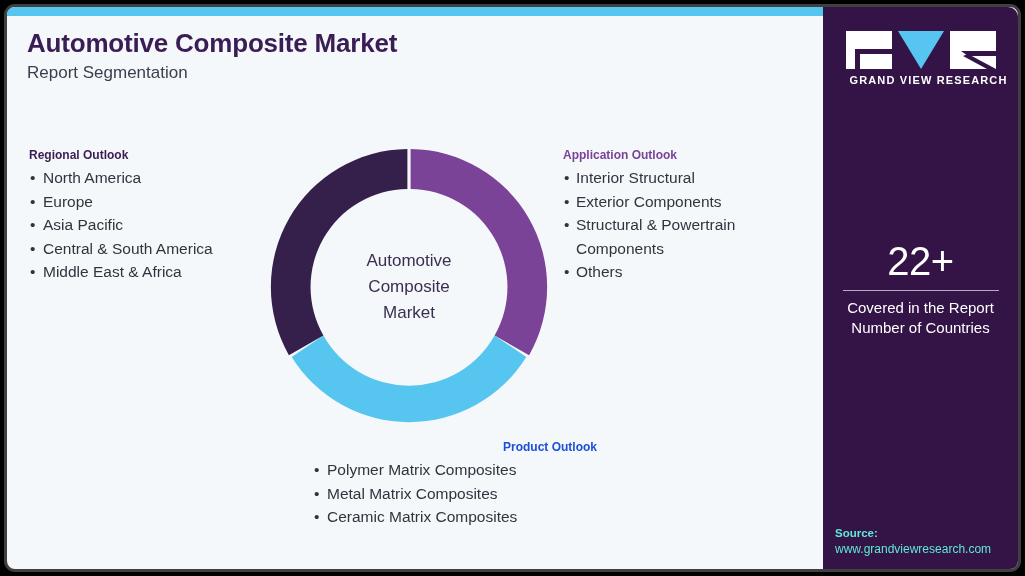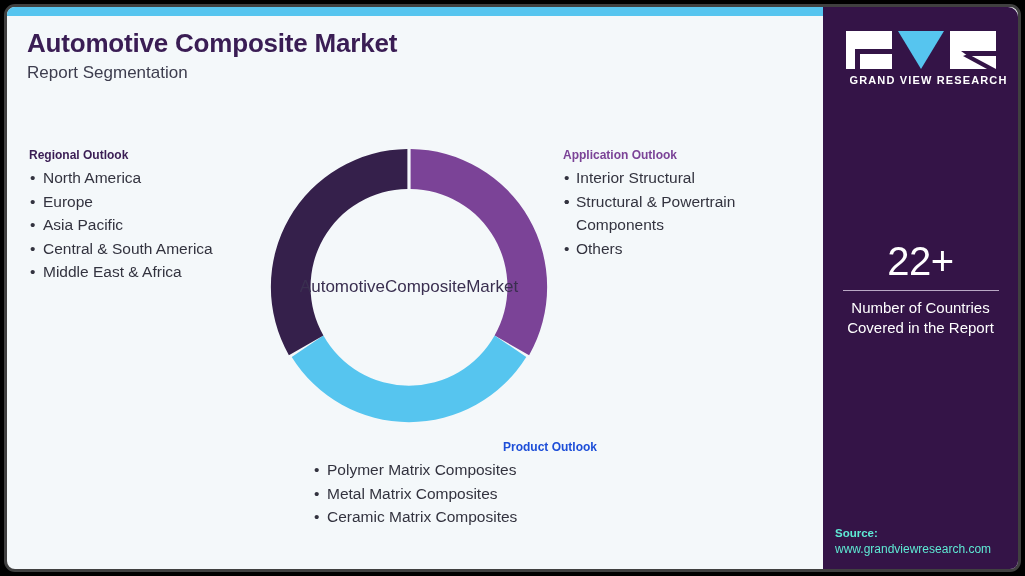--- a/index.html
+++ b/index.html
@@ -135,21 +135,21 @@
     width: 280px;
     height: 280px;
   }
   .donut-center-text {
     position: absolute;
     left: 0;
     top: 0;
     width: 280px;
     height: 280px;
     display: flex;
-    flex-direction: row;
+    flex-direction: column;
     align-items: center;
     justify-content: center;
     font-size: 17px;
     color: #3a2f50;
     line-height: 26px;
     pointer-events: none;
   }
 
   
   .side-panel {
@@ -247,21 +247,21 @@
         <li><span class="bullet">•</span><span>Asia Pacific</span></li>
         <li><span class="bullet">•</span><span>Central &amp; South America</span></li>
         <li><span class="bullet">•</span><span>Middle East &amp; Africa</span></li>
       </ul>
     </div>
 
     <div id="application-outlook">
       <div class="outlook-heading">Application Outlook</div>
       <ul class="outlook-list">
         <li><span class="bullet">•</span><span>Interior Structural</span></li>
-        <li><span class="bullet">•</span></li>
+        <li><span class="bullet">•</span><span>Exterior Components</span></li>
         <li><span class="bullet">•</span><span>Structural &amp; Powertrain Components</span></li>
         <li><span class="bullet">•</span><span>Others</span></li>
       </ul>
     </div>
 
     <div id="donut">
       <svg width="280" height="280" viewBox="0 0 280 280">
 
         <g transform="translate(140,140)">
           <path d="M 1.6 -138 A 138 138 0 0 1 120.1 68.2 L 85.6 48.5 A 98 98 0 0 0 1.6 -98 Z" fill="#7b4397"></path>
@@ -299,22 +299,22 @@
           <rect x="104" y="0" width="46" height="38" fill="#ffffff"></rect>
           <polygon points="115,20 150,20 150,25 122,25" fill="#341447"></polygon>
           <polygon points="122,23 150,38 141,38 117,25" fill="#341447"></polygon>
         </svg>
         <div class="logo-word">GRAND VIEW RESEARCH</div>
       </div>
 
       <div class="stat-block">
         <div class="stat-number">22+</div>
         <div class="stat-rule"></div>
+        <div class="stat-caption">Covered in the Report</div>
         <div class="stat-caption">Number of Countries</div>
-        <div class="stat-caption">Covered in the Report</div>
       </div>
 
       <div class="source-block">
         <div class="source-label">Source:</div>
         <div class="source-url">www.grandviewresearch.com</div>
       </div>
 
     </div>
 
   </div>

